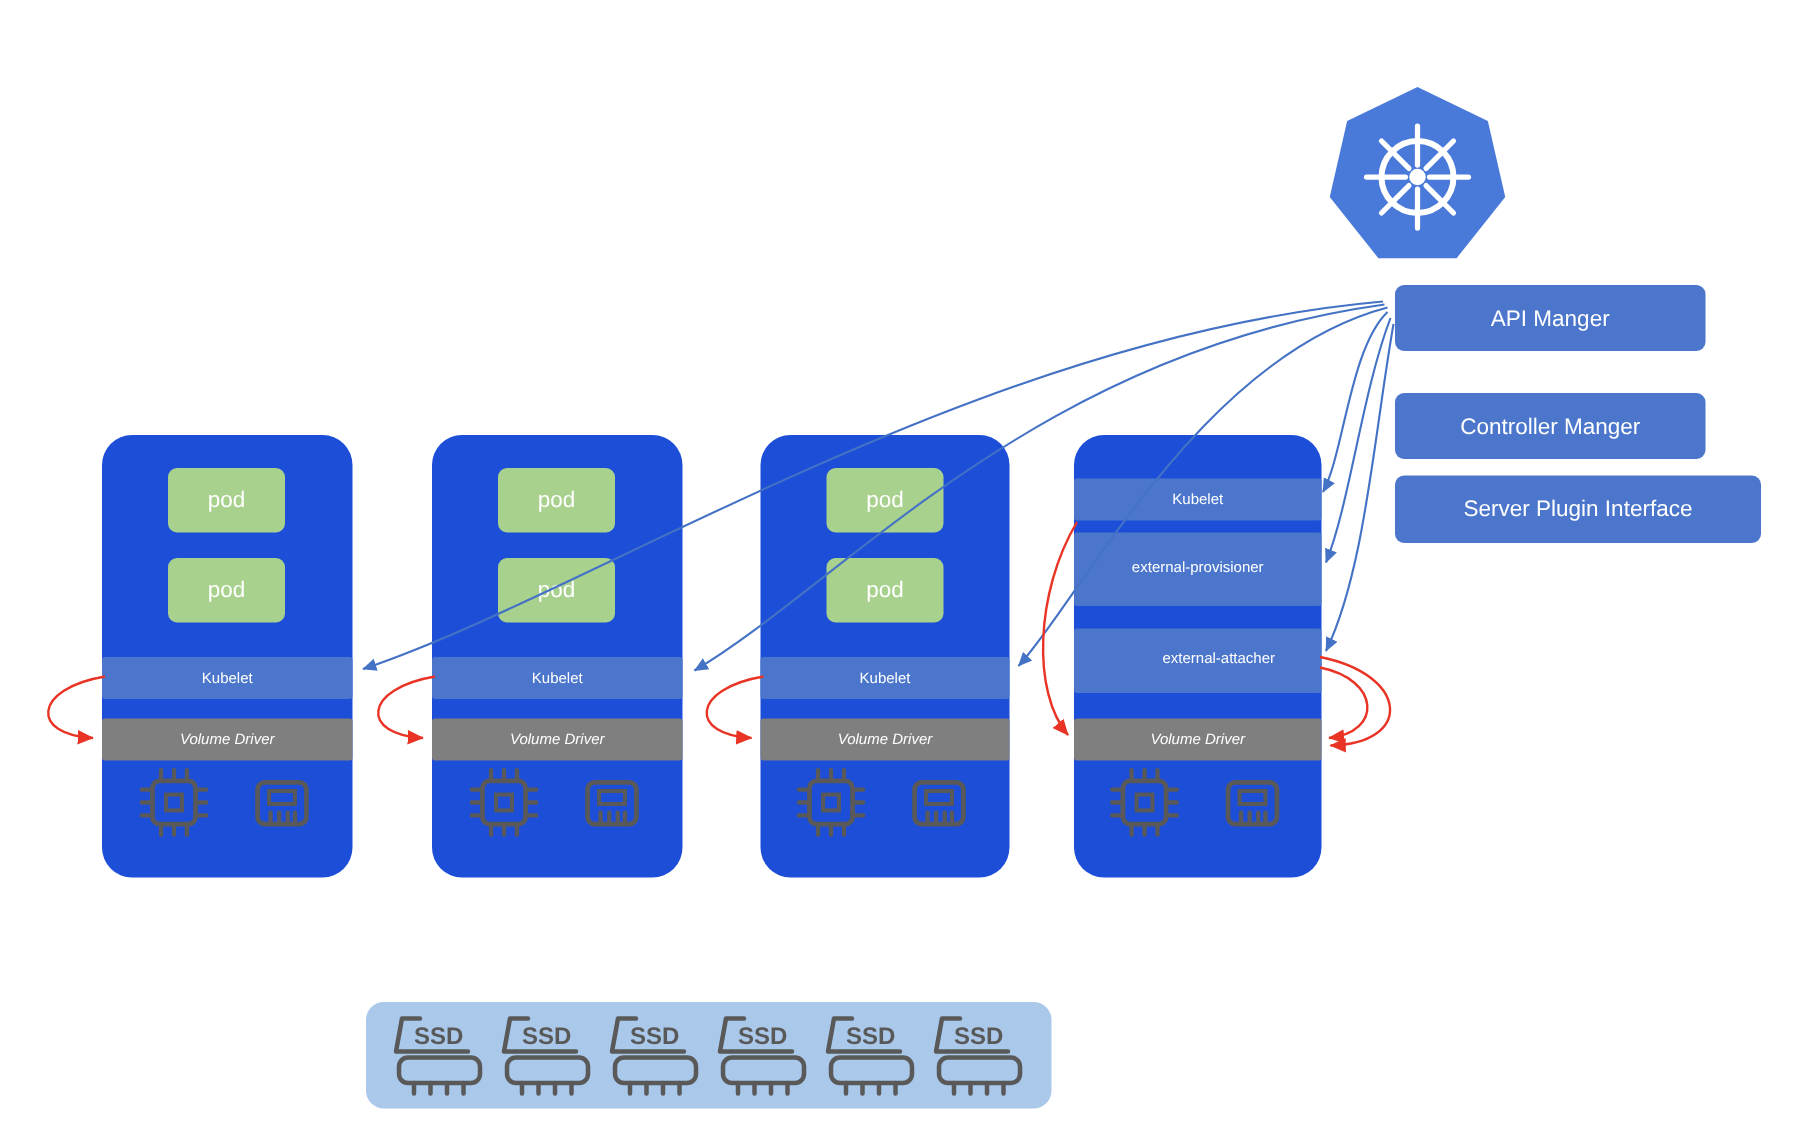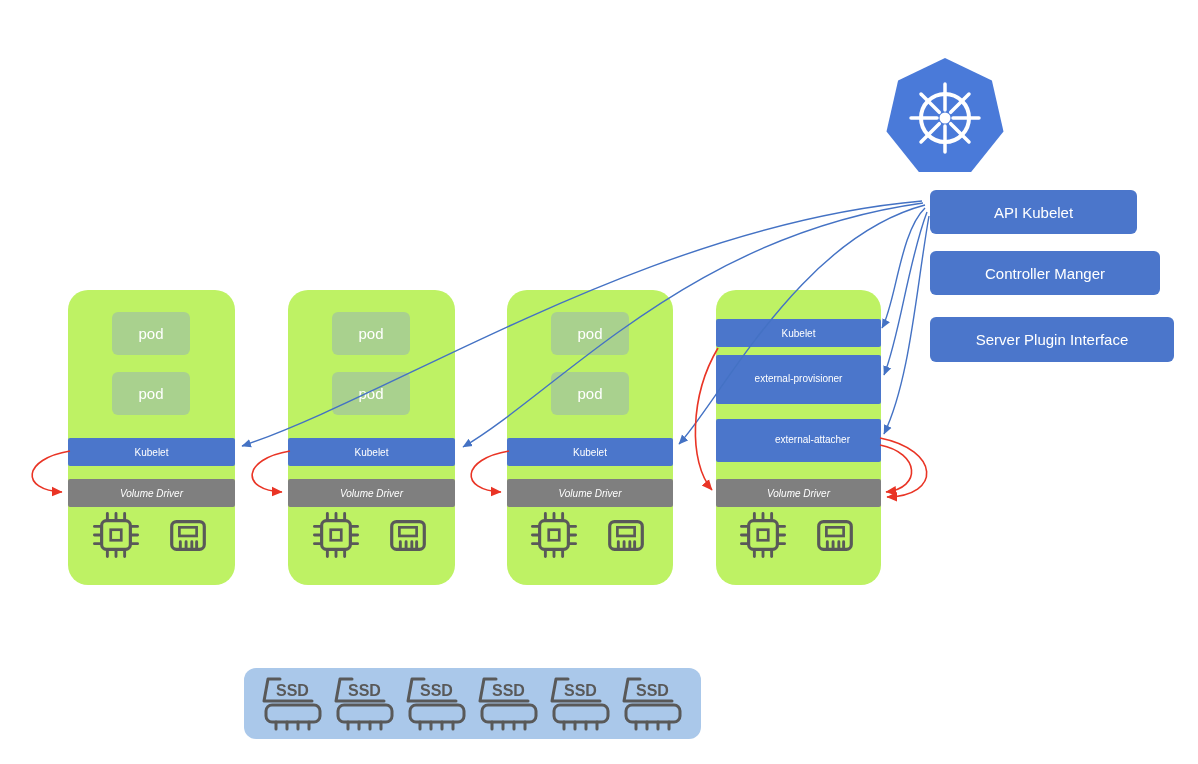--- a/index.html
+++ b/index.html
@@ -1,20 +1,20 @@
 <!DOCTYPE html>
 <html><head>
 <meta charset="utf-8">
 <style>
   * { margin:0; padding:0; box-sizing:border-box; }
   html,body { background:#ffffff; }
   body { font-family:"Liberation Sans", sans-serif; }
   .canvas { position:relative; width:1198px; height:764px; background:#ffffff; overflow:hidden; }
 
-  .node { position:absolute; background:#bef264; border-radius:20px; }
+  .node { position:absolute; background:#1d4ed8; border-radius:20px; }
   .pod { position:absolute; left:44px; width:78px; height:43px; background:#a9d18e; border-radius:6px;
          color:#ffffff; font-size:15px; display:flex; align-items:center; justify-content:center; }
   .bar { position:absolute; left:0; right:0; background:#4b76cb; color:#ffffff; display:flex;
          align-items:center; justify-content:center; font-size:10px; text-align:center; border-radius:2px; }
   .bar.gray { background:#7f7f7f;font-style:italic; }
   .bar .wrap { display:block; max-width:100px; line-height:1.25; }
 
   .cp-box { position:absolute; background:#4b76cb; border-radius:6px; color:#ffffff;
             display:flex; align-items:center; justify-content:center; font-size:15px; }
 
@@ -42,22 +42,22 @@
       <line x1="65" y1="70" x2="65" y2="96"></line>
       <line x1="59.3" y1="67.7" x2="41" y2="86"></line>
       <line x1="57" y1="62" x2="31" y2="62"></line>
       <line x1="59.3" y1="56.3" x2="41" y2="38"></line>
       <line x1="65" y1="54" x2="65" y2="28"></line>
       <line x1="70.7" y1="56.3" x2="89" y2="38"></line>
       <circle cx="65" cy="62" r="5.5" fill="#ffffff" stroke="none"></circle>
     </g>
   </svg>
 
-  <div class="cp-box" style="left:930px; top:190px; width:207px; height:44px;">API Kubelet</div>
-  <div class="cp-box" style="left:930px; top:251px; width:230px; height:44px;">Controller Manger</div>
+  <div class="cp-box" style="left:930px; top:190px; width:207px; height:44px;">API Manger</div>
+  <div class="cp-box" style="left:930px; top:262px; width:207px; height:44px;">Controller Manger</div>
   <div class="cp-box" style="left:930px; top:317px; width:244px; height:45px;">Server Plugin Interface</div>
 
   <div class="node" style="left:68px; top:290px; width:167px; height:295px;">
     <div class="pod" style="top:22px;">pod</div>
     <div class="pod" style="top:82px;">pod</div>
     <div class="bar" style="top:148px; height:28px;">Kubelet</div>
     <div class="bar gray" style="top:189px; height:28px;">Volume Driver</div>
     <div class="icons-row">
       <svg class="icon" width="46" height="46" viewBox="0 0 48 48">
         <g stroke="#595959" fill="none" stroke-width="3" stroke-linecap="round">

